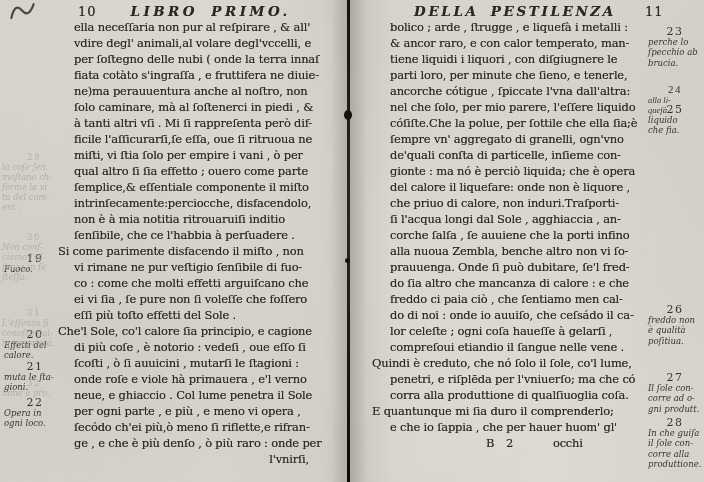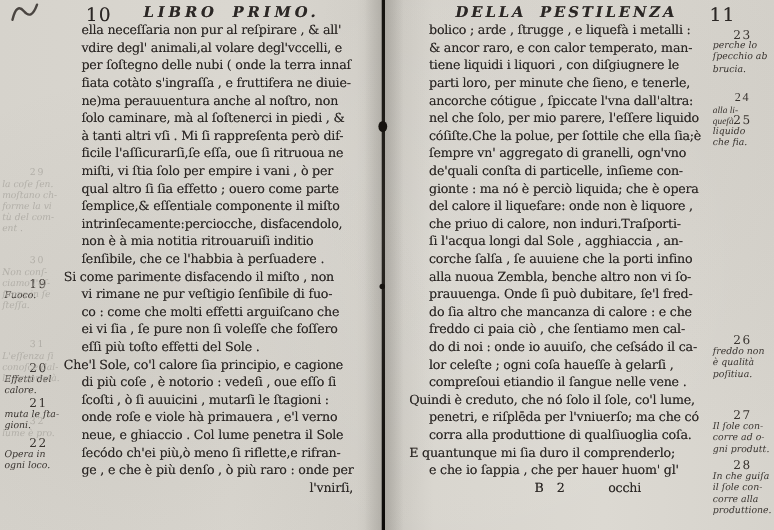--- a/index.html
+++ b/index.html
@@ -27,33 +27,33 @@
     background:linear-gradient(to left,rgba(150,147,140,.40),rgba(150,147,140,0));}
   .ink-blob{position:absolute;background:#16130f;border-radius:50%;}
   .blob1{left:344px;top:110px;width:8px;height:10px;}
   .blob2{left:345px;top:258px;width:5px;height:5px;}
   
   .running-head{position:absolute;top:3px;font-style:italic;font-weight:bold;
     font-size:13.5px;text-align:center;letter-spacing:3.5px;word-spacing:5px;
     text-shadow:0 0 .5px rgba(43,38,35,.55);}
   .head-left{left:74px;width:273px;}
   .head-right{left:30px;width:266px;letter-spacing:2.6px;}
-  .folio{position:absolute;top:4px;font-size:17px;letter-spacing:1px;
+  .folio{position:absolute;top:4px;font-size:13px;letter-spacing:1px;
     text-shadow:0 0 .5px rgba(43,38,35,.5);}
   .folio-left{left:78px;}
   .folio-right{left:293px;}
   
   .body-block{position:absolute;font-size:11.5px;letter-spacing:-0.2px;}
   .body-left{left:74px;top:19px;width:273px;}
   .body-right{left:38px;top:19px;width:252px;}
   .bline{height:16px;line-height:16px;white-space:nowrap;
     text-shadow:0 0 .5px rgba(43,38,35,.55);}
   .body-left .outdent{margin-left:-16px;}
   .body-right .outdent{margin-left:-18px;}
-  .catchline{height:16px;line-height:16px;text-align:right;padding-right:26px;
+  .catchline{height:16px;line-height:16px;text-align:right;padding-right:38px;
     text-shadow:0 0 .5px rgba(43,38,35,.55);}
   .sigline{height:16px;line-height:16px;white-space:nowrap;
     text-shadow:0 0 .5px rgba(43,38,35,.55);}
   .sig{margin-left:96px;letter-spacing:4px;}
   .cw{margin-left:32px;}
   
   .mnote{position:absolute;font-style:italic;color:#38332f;}
   .mnote .num{display:block;text-align:center;font-size:11px;line-height:11px;
     letter-spacing:1.5px;font-style:normal;}
   .mnote .note-text{display:block;font-size:8.5px;line-height:10.3px;
@@ -99,20 +99,21 @@
       <div class="bline outdent">Si come parimente disfacendo il miſto , non</div>
       <div class="bline">vi rimane ne pur veſtigio ſenſibile di fuo-</div>
       <div class="bline">co : come che molti effetti arguiſcano che</div>
       <div class="bline">ei vi ſia , ſe pure non ſi voleſſe che foſſero</div>
       <div class="bline">eſſi più toſto effetti del Sole .</div>
       <div class="bline outdent">Che'l Sole, co'l calore ſia principio, e cagione</div>
       <div class="bline">di più coſe , è notorio : vedeſi , oue eſſo ſi</div>
       <div class="bline">ſcoſti , ò ſi auuicini , mutarſi le ſtagioni :</div>
       <div class="bline">onde roſe e viole hà primauera , e'l verno</div>
       <div class="bline">neue, e ghiaccio . Col lume penetra il Sole</div>
+      <div class="bline">per ogni parte , e più , e meno vi opera ,</div>
       <div class="bline">ſecódo ch'ei più,ò meno ſi riflette,e rifran-</div>
       <div class="bline">ge , e che è più denſo , ò più raro : onde per</div>
       <div class="catchline">l'vnirſi,</div>
     </div>
 
     <div class="mnote mnote-left" style="top:253px;">
       <span class="num">19</span>
       <span class="note-text">Fuoco.</span>
     </div>
     <div class="mnote mnote-left" style="top:329px;">

